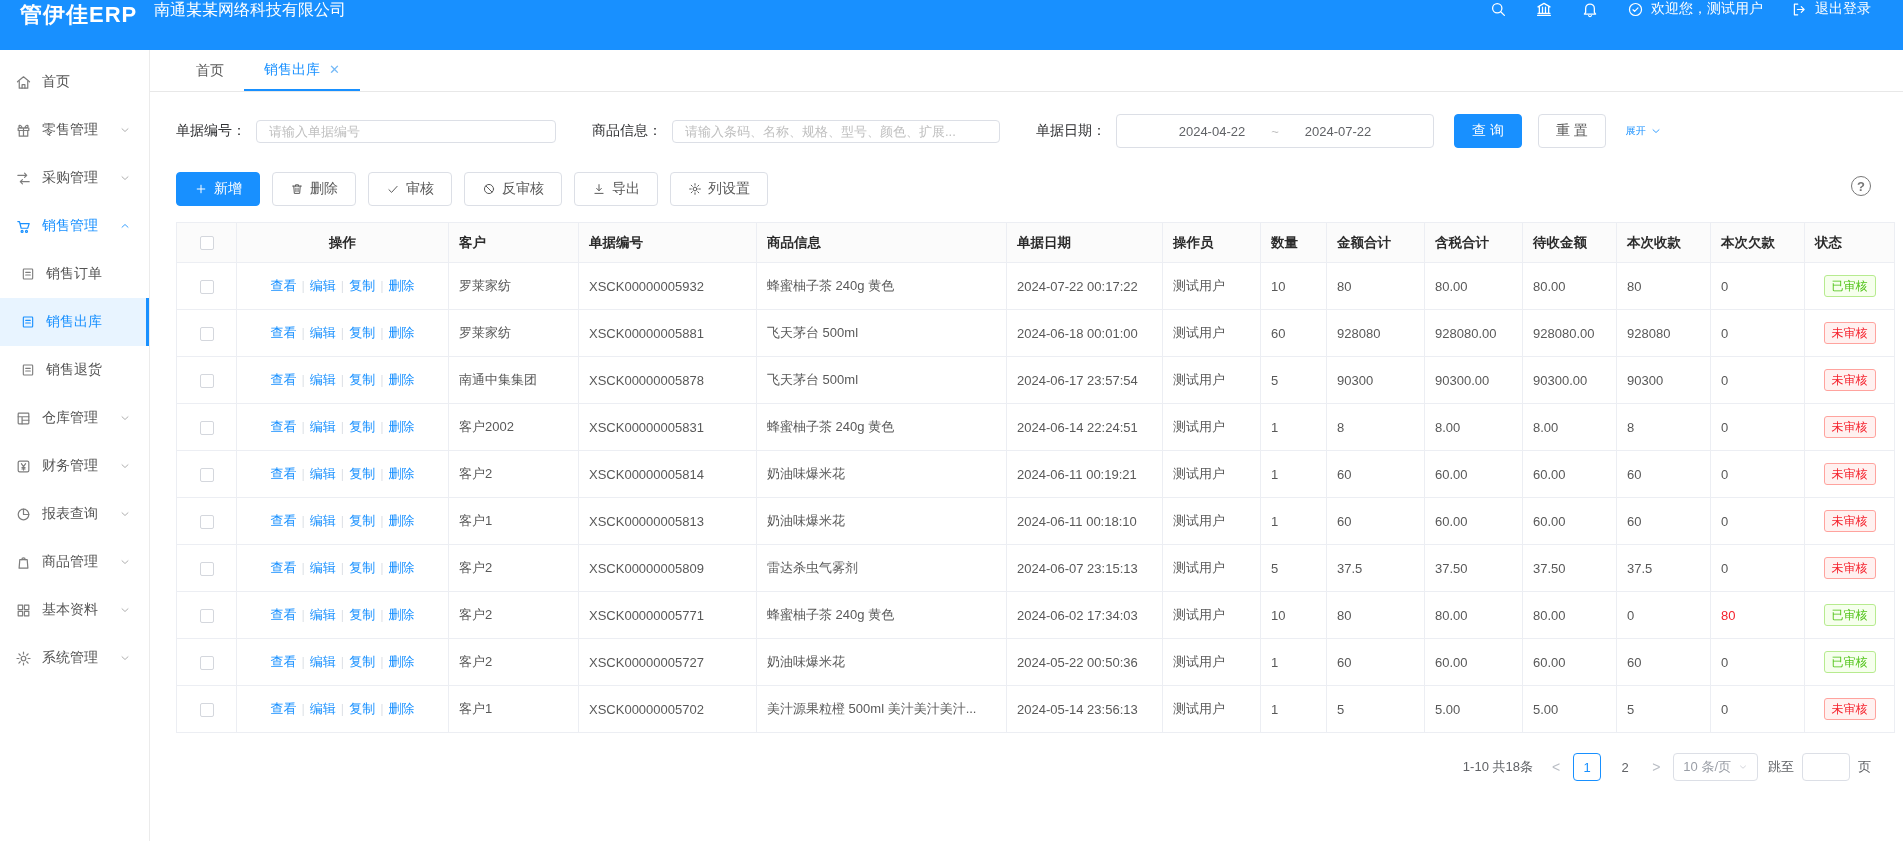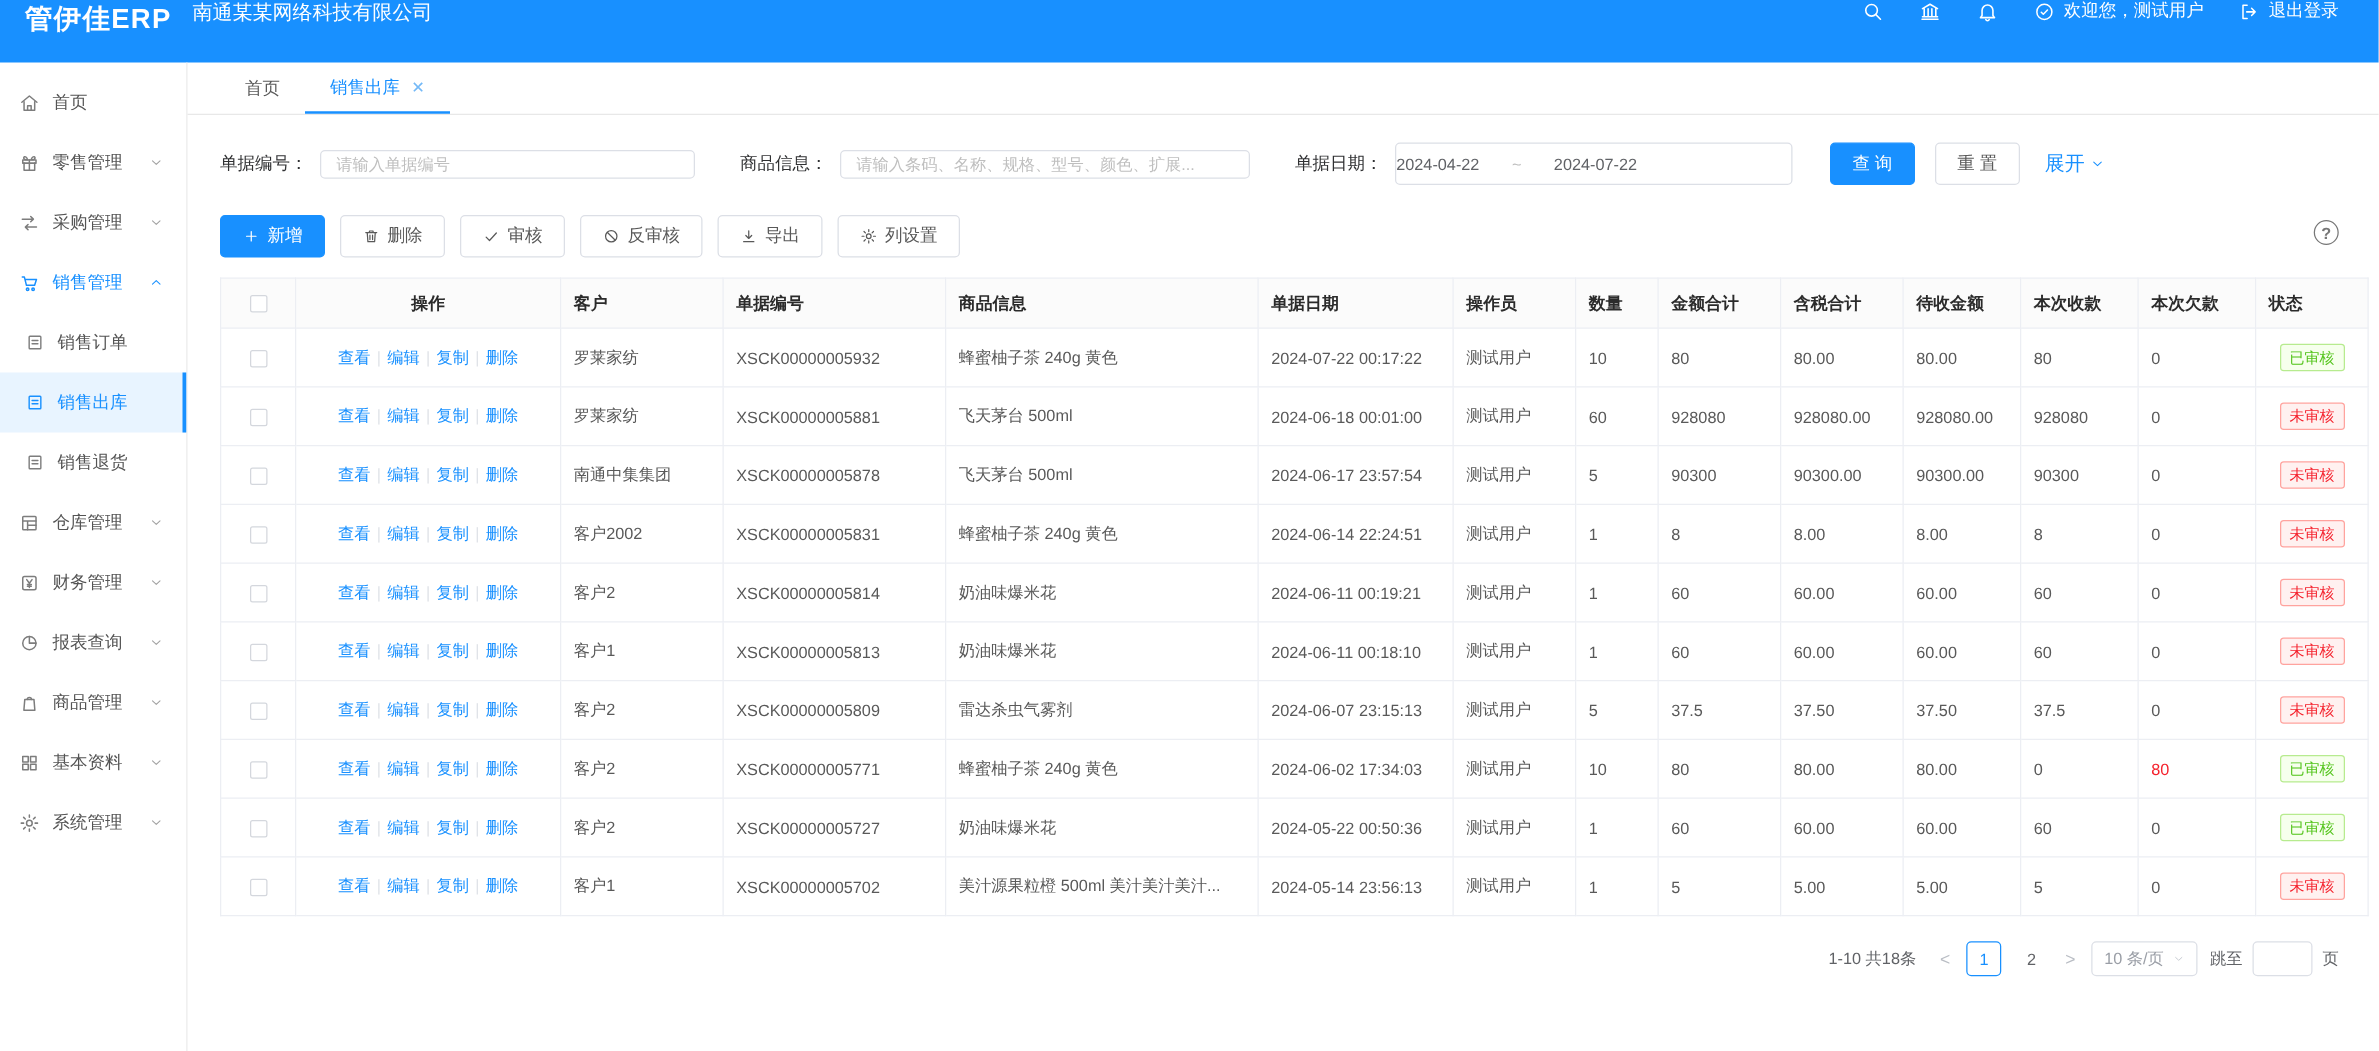--- a/index.html
+++ b/index.html
@@ -42,26 +42,26 @@
   .tab.active { color:#1890ff; border-bottom:2px solid #1890ff; }
   .tab .close { margin-left:9px; font-size:13px; color:#74b9f7; }
 
   
   .filters { display:flex; align-items:center; padding:22px 26px 8px; font-size:14px; color:#303133; flex-shrink:0; }
   .f-label { margin-right:10px; white-space:nowrap; }
   input.text { height:23px; border:1px solid #dcdfe6; border-radius:4px; padding:0 12px; font-size:13px; color:#606266; outline:none; font-family:inherit; }
   input::placeholder { color:#bfbfbf; }
   .order-input { width:300px; margin-right:36px; }
   .product-input { width:328px; margin-right:36px; }
-  .date-box { width:318px; height:34px; border:1px solid #dcdfe6; border-radius:4px; display:flex; align-items:center; gap:26px; font-size:13px; color:#606266; margin-right:30px; cursor:pointer; }
+  .date-box { width:318px; height:34px; border:1px solid #dcdfe6; border-radius:4px; display:flex; align-items:center; justify-content:center; gap:26px; font-size:13px; color:#606266; margin-right:20px; cursor:pointer; }
   .btn { height:34px; border-radius:4px; font-size:14px; padding:0 17px; cursor:pointer; border:1px solid #dcdfe6; background:#fff; color:#595959; font-family:inherit; display:inline-flex; align-items:center; gap:6px; }
   .btn.primary { background:#1890ff; border-color:#1890ff; color:#fff; }
   .btn svg { width:14px; height:14px; }
   .reset-btn { margin-left:16px; }
-  .expand-link { color:#1890ff; margin-left:20px; display:flex; align-items:center; gap:4px; cursor:pointer; font-size:16px; }
+  .expand-link { color:#1890ff; margin-left:20px; display:flex; align-items:center; gap:4px; cursor:pointer; font-size:10px; }
   .expand-link svg { width:12px; height:12px; }
 
   
   .toolbar { display:flex; align-items:center; padding:16px 26px 10px; gap:12px; position:relative; flex-shrink:0; }
   .help { position:absolute; right:32px; top:20px; width:20px; height:20px; border:1.5px solid #777; border-radius:50%; color:#777; font-size:13px; font-weight:bold; display:flex; align-items:center; justify-content:center; cursor:pointer; }
 
   
   .table-wrap { padding:6px 26px 0; flex-shrink:0; }
   table { border-collapse:collapse; table-layout:fixed; width:100%; font-size:13px; color:#595959; }
   th,td { border:1px solid #eceef3; padding:0 10px; overflow:hidden; white-space:nowrap; text-overflow:ellipsis; }

